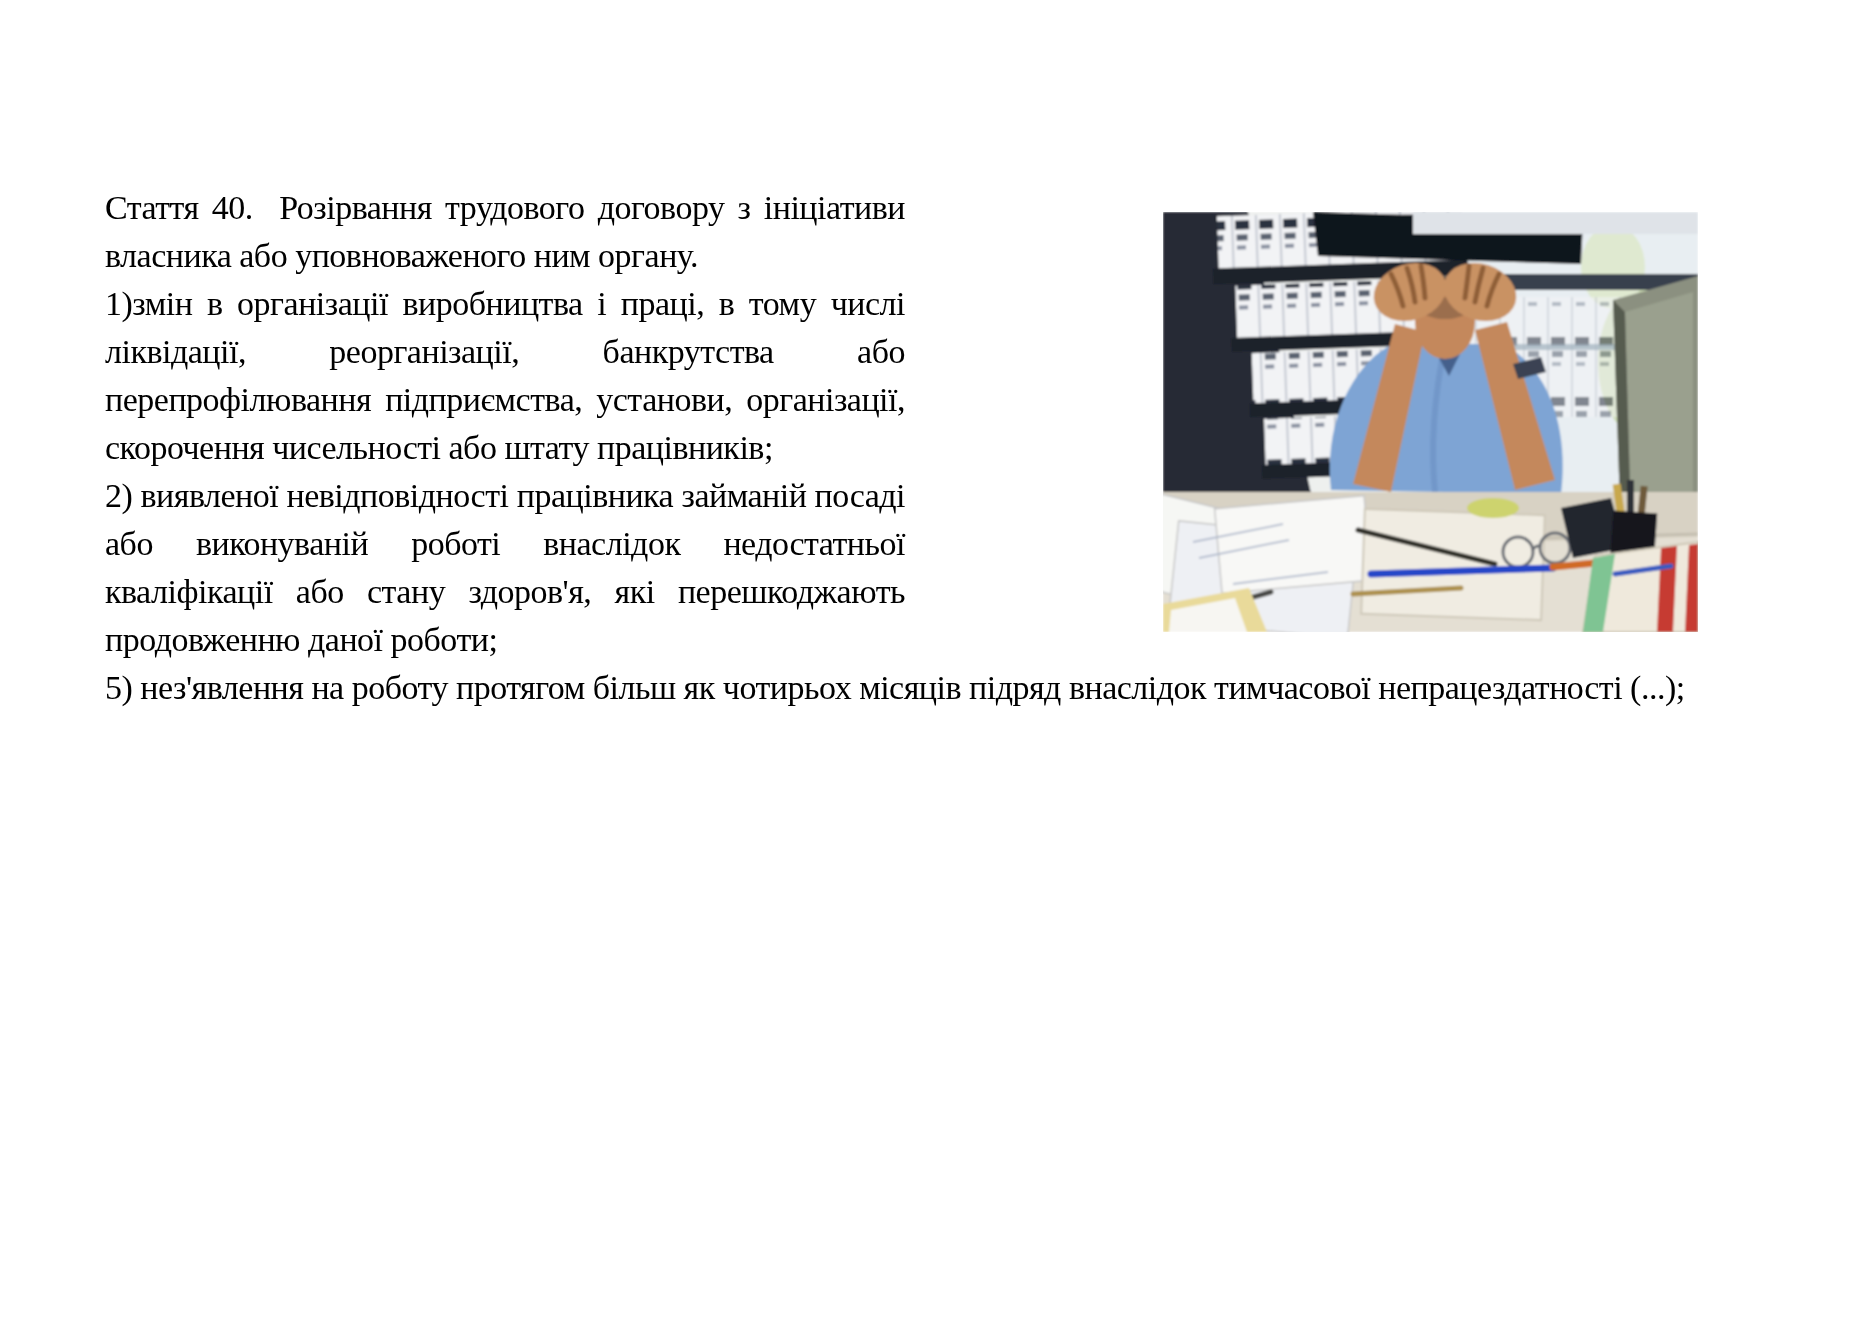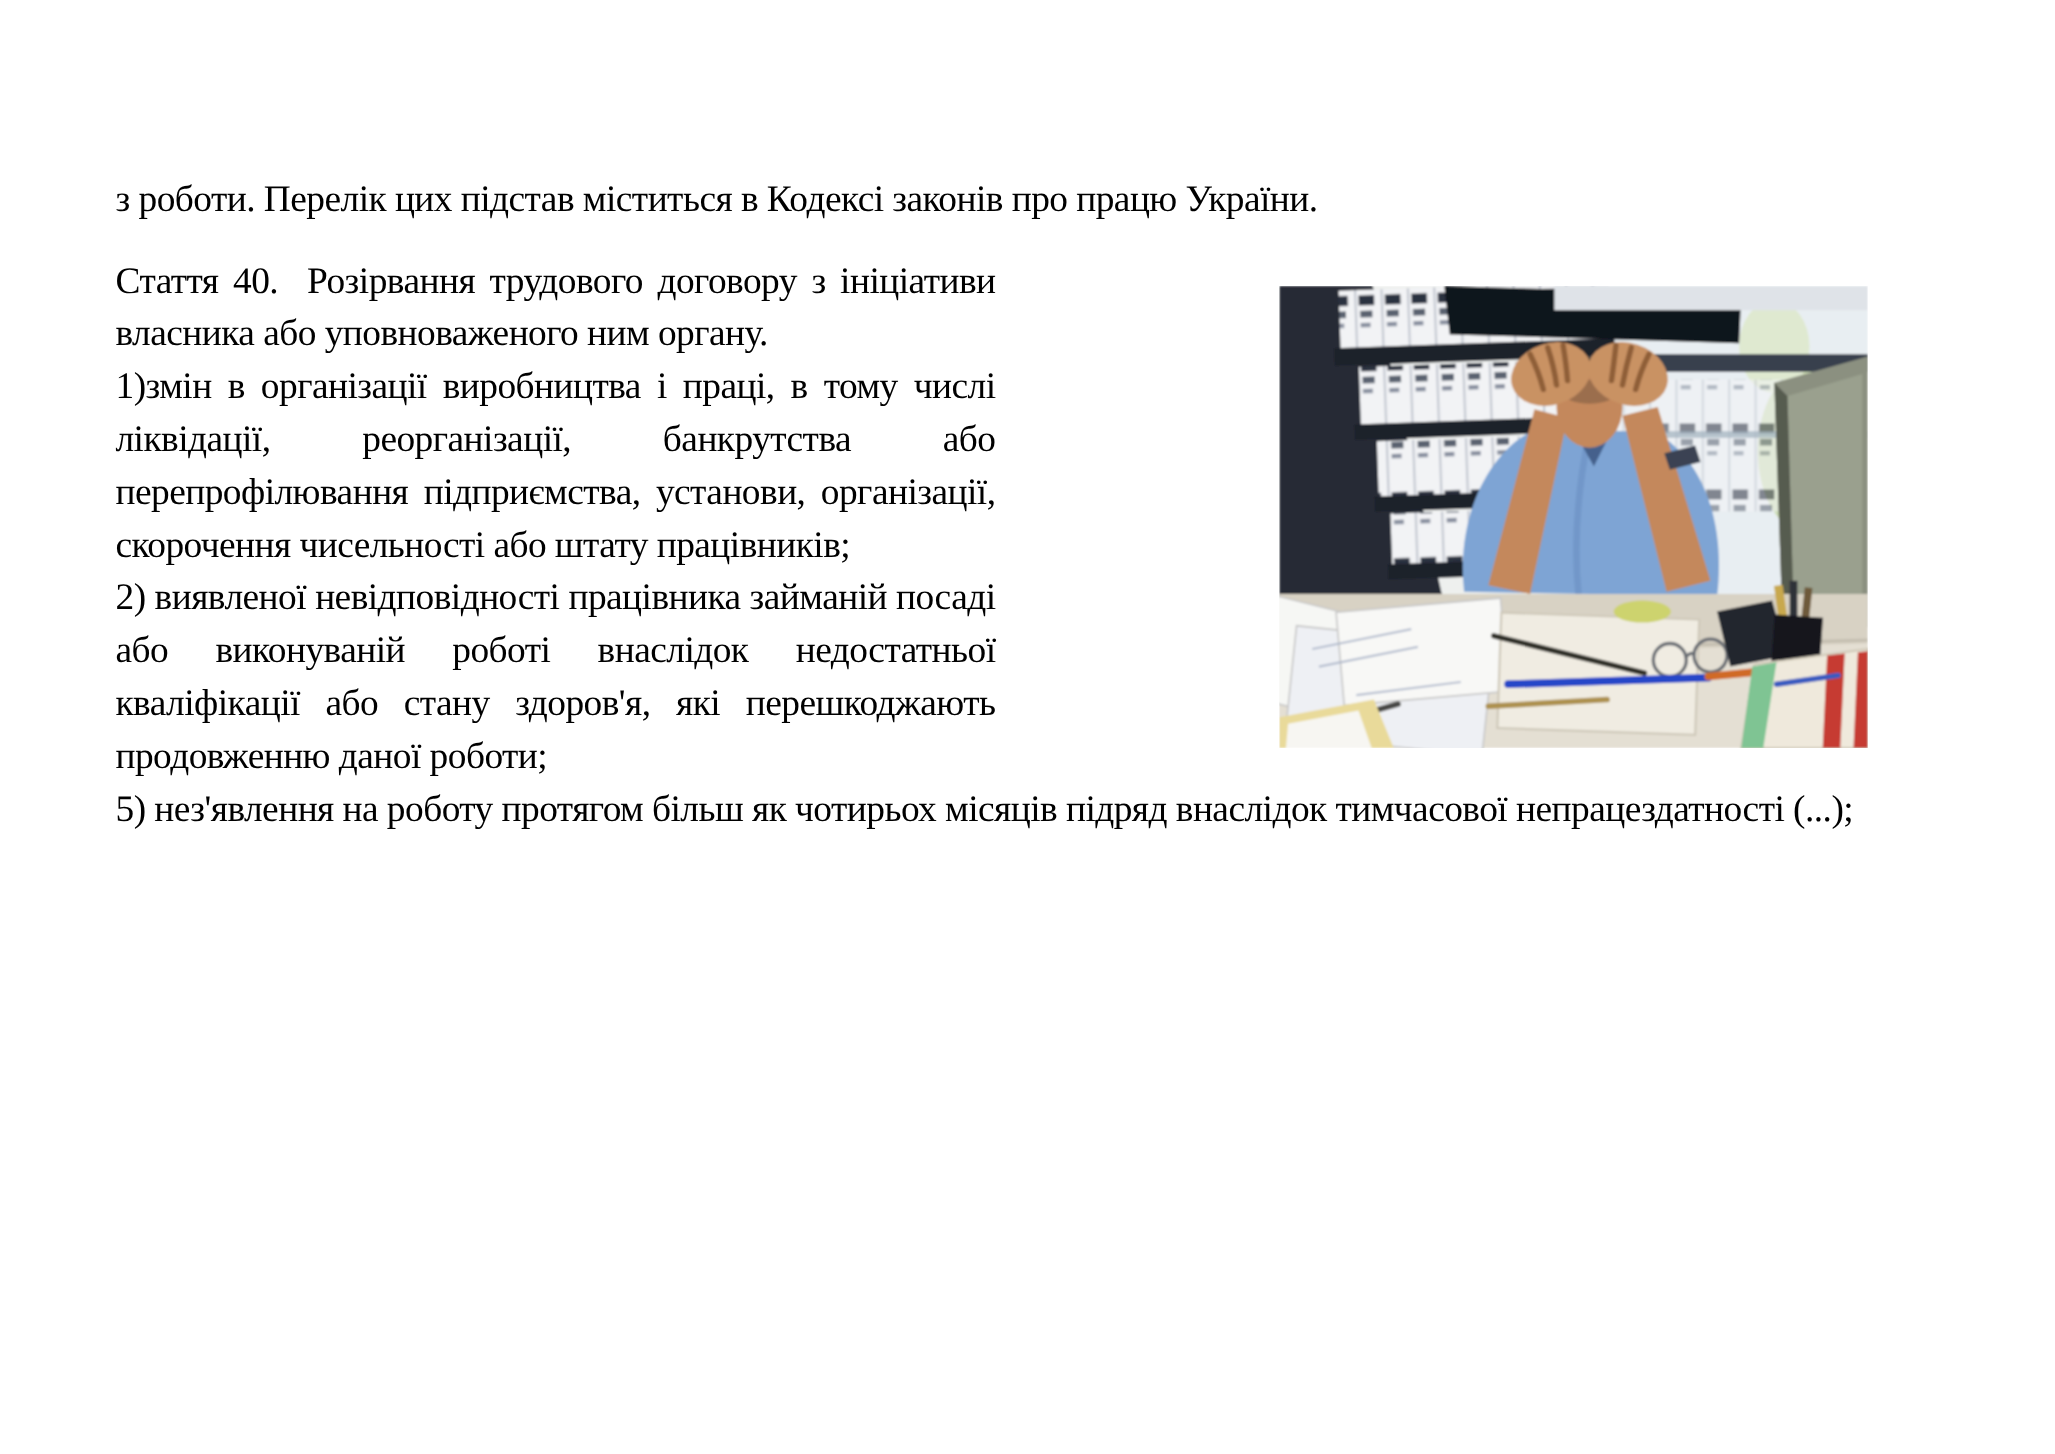--- a/index.html
+++ b/index.html
@@ -33,21 +33,20 @@
     width:535px;height:420px;
     margin:28px 62px 30px 258px;
   }
   .photo-float svg{display:block;width:535px;height:420px;}
 </style>
 </head>
 <body>
 
 <div class="page">
 
-  <div class="intro">з роботи. Перелік цих підстав міститься в Кодексі законів про працю України.</div>
 
 
   <div class="article">
 
     <div class="photo-float" role="img" aria-label="Стрес на роботі: чоловік за офісним столом тримається руками за голову серед паперів" style="--c-shelf: #262b36; --c-binder: #f2f3f5; --c-window: #e8eef2; --c-foliage: #ccdcb4; --c-monitor: #8b9080; --c-skin: #c4885c; --c-hand: #c99264; --c-hair: #57493c; --c-shirt: #7ea4d4; --c-desk: #d8d2c4; --c-paper: #f6f7f4; --c-pad: #cdd36e; --c-penblue: #2847c8; --c-penorange: #d06a28; --c-fgreen: #7fc493; --c-fred: #c63a31; --c-fyellow: #e9da9a;">
       <svg viewBox="0 0 535 420" xmlns="http://www.w3.org/2000/svg">
         <defs>
           <filter id="pblur" x="-2%" y="-2%" width="104%" height="104%">
             <feGaussianBlur stdDeviation="1.1"></feGaussianBlur>
           </filter>

